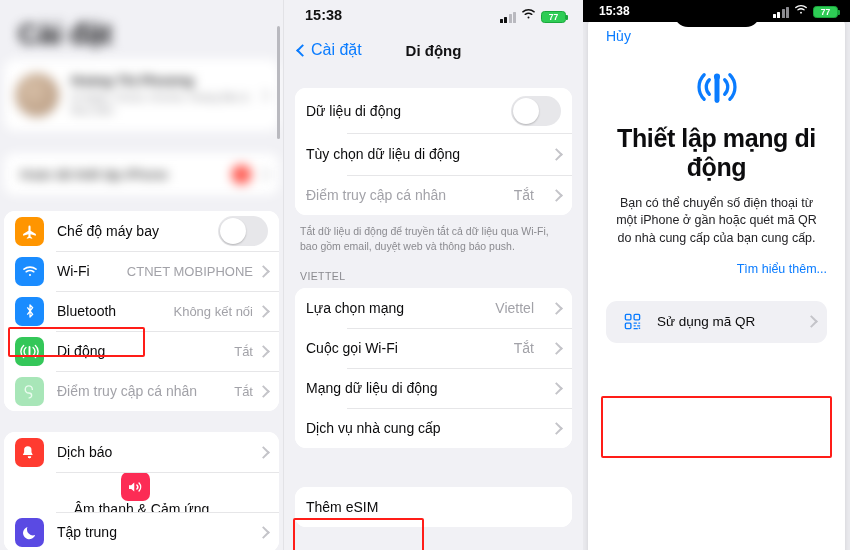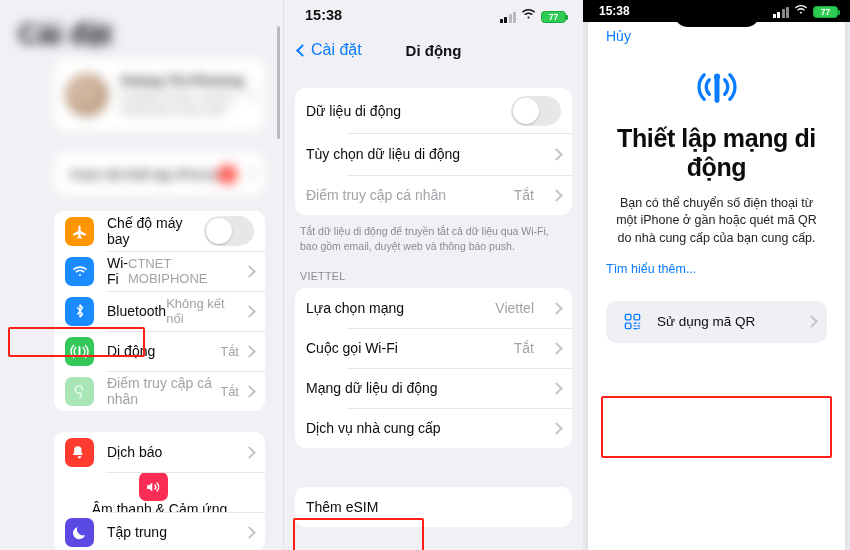--- a/index.html
+++ b/index.html
@@ -62,21 +62,21 @@
   
   .p1 {
     position: relative; width: 283px; height: 550px;
     background: #f1f1f5; overflow: hidden; flex: none;
   }
   .p1-blur { filter: blur(5.5px); -webkit-filter: blur(5.5px); }
   .p1-title {
     font-size: 29px; font-weight: bold; color: #18181b;
     padding: 18px 0 8px 18px; letter-spacing: -.4px;
   }
-  .p1-pad { padding: 0 18px; margin-left: 36px; }
+  .p1-pad { padding: 0 4px; }
   .p1-acct { height: 72px; display: flex; align-items: center; padding: 0 11px; }
   .avatar {
     width: 44px; height: 44px; border-radius: 50%;
     background: radial-gradient(circle at 40% 38%, #d8c0a8, #bda188 70%, #b39a84);
     flex: none; margin-right: 12px;
   }
   .acct-txt { flex: 1; }
   .acct-name { font-size: 13.5px; font-weight: bold; color: #1b1b1e; }
   .acct-sub { font-size: 10px; color: #8e8e93; line-height: 1.35; margin-top: 3px; }
   .badge {
@@ -180,21 +180,21 @@
   .sheet-h1 {
     font-size: 25px; font-weight: bold; color: #0c0c0e;
     text-align: center; line-height: 1.17; letter-spacing: -.4px;
     padding: 0 4px;
   }
   .sheet-body {
     font-size: 12.5px; color: #232326; text-align: center;
     line-height: 1.42; padding: 12px 2px 0;
   }
   .learnmore {
-    text-align: left; color: #0a7cff; font-size: 12.5px; padding-top: 14px;
+    text-align: right; color: #0a7cff; font-size: 12.5px; padding-top: 14px;
   }
   .sheet-group {
     margin-top: 25px; background: #f0f0f4; border-radius: 11px; overflow: hidden;
   }
   .sheet-group .row { height: 42px; font-size: 13.5px; background: transparent; }
   .sheet-group .row + .row::before { background: #dcdce1; left: 46px; }
   .glyph { width: 30px; margin-right: 10px; flex: none; display: flex; justify-content: center; }
 </style>
 </head>
 <body>

